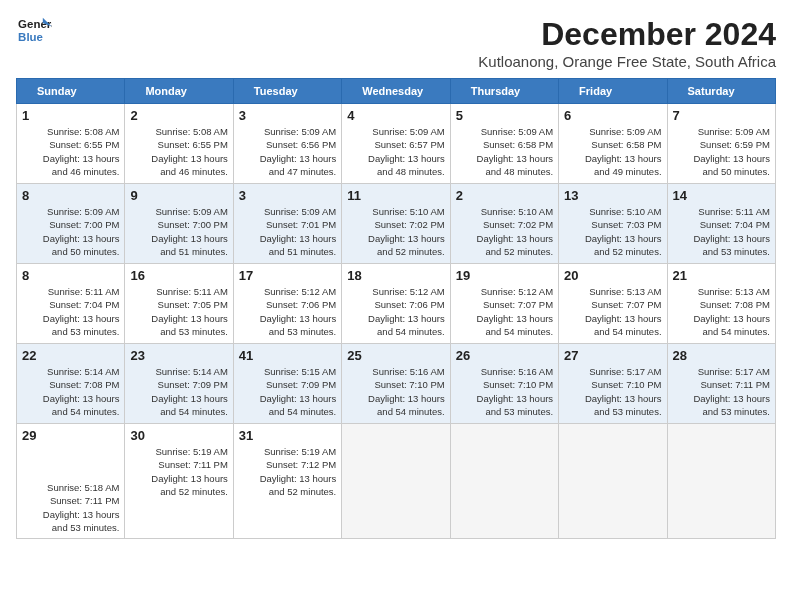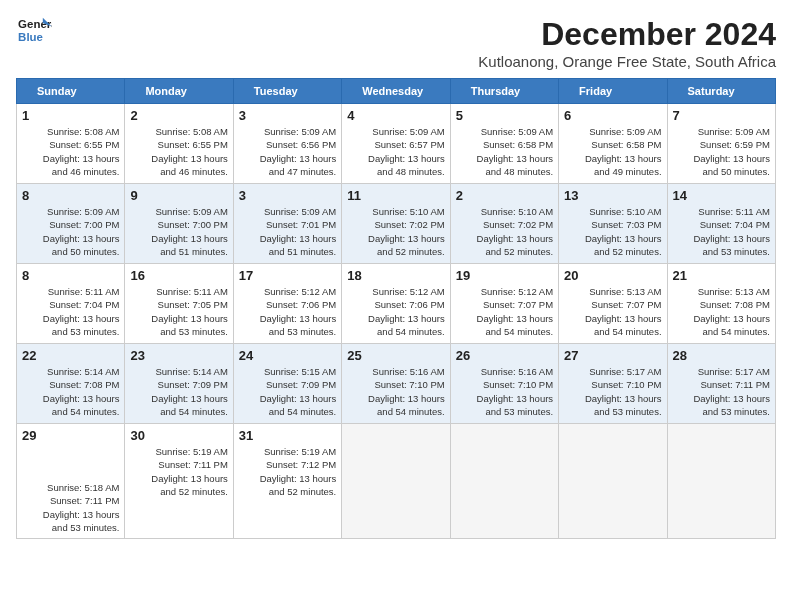--- a/index.html
+++ b/index.html
@@ -273,21 +273,21 @@
 and 54 minutes.</div>
         </td>
         <td>
           <span class="day-number">23</span>
           <div class="day-info" style="white-space: pre-line;">Sunrise: 5:14 AM
 Sunset: 7:09 PM
 Daylight: 13 hours
 and 54 minutes.</div>
         </td>
         <td>
-          <span class="day-number">24</span>
+          <span class="day-number">41</span>
           <div class="day-info" style="white-space: pre-line;">Sunrise: 5:15 AM
 Sunset: 7:09 PM
 Daylight: 13 hours
 and 54 minutes.</div>
         </td>
         <td>
           <span class="day-number">25</span>
           <div class="day-info" style="white-space: pre-line;">Sunrise: 5:16 AM
 Sunset: 7:10 PM
 Daylight: 13 hours

